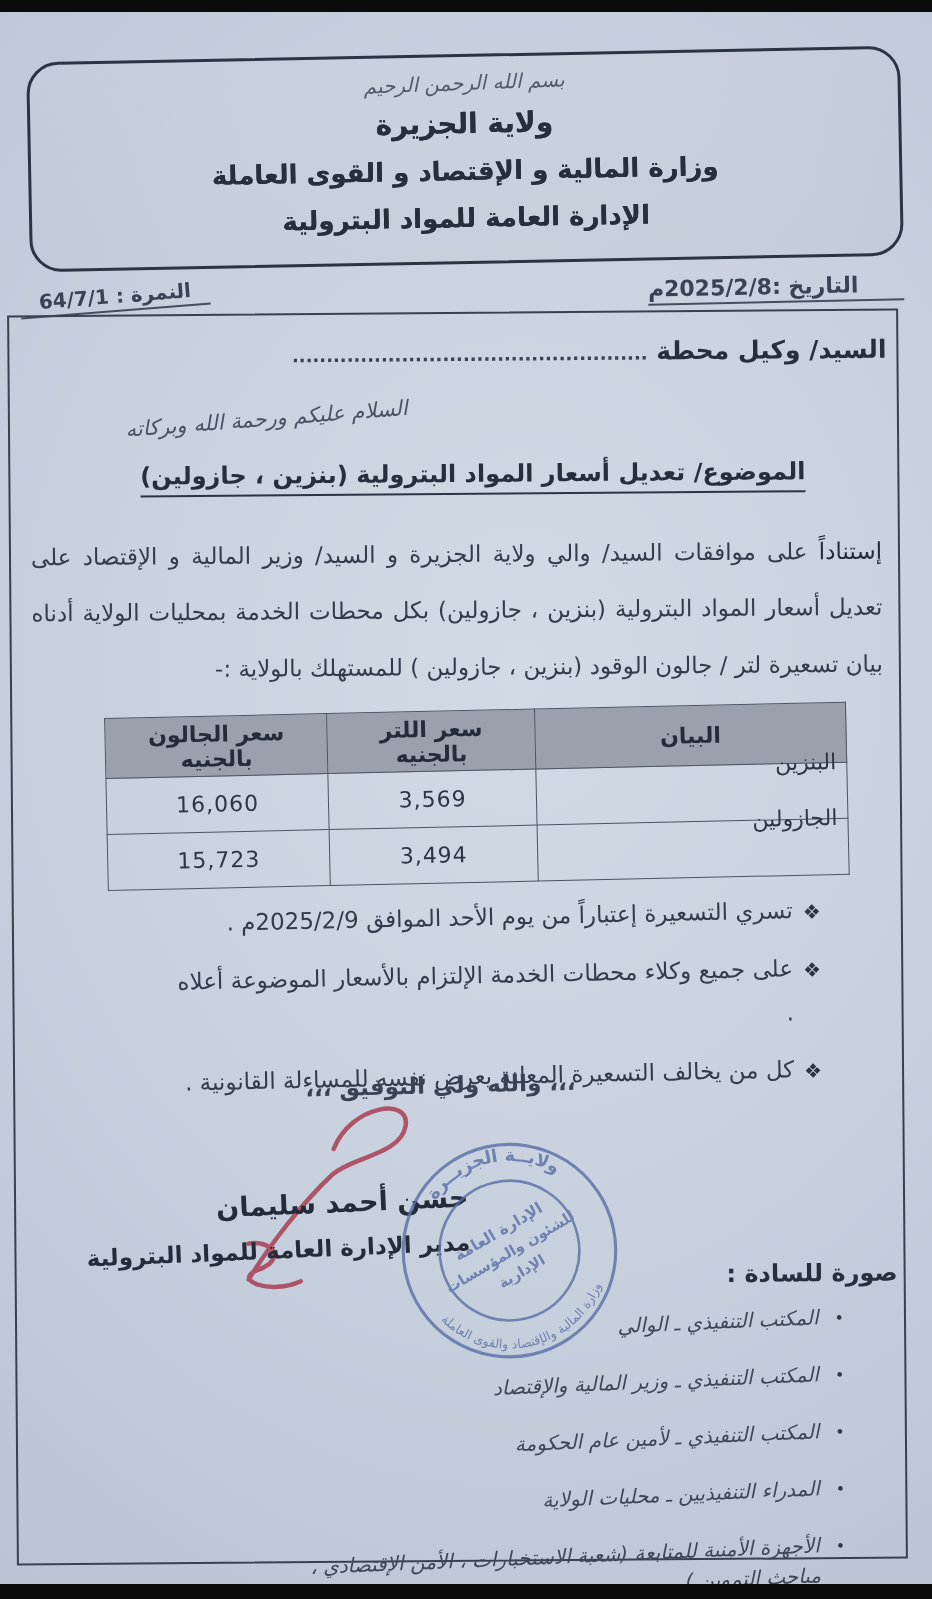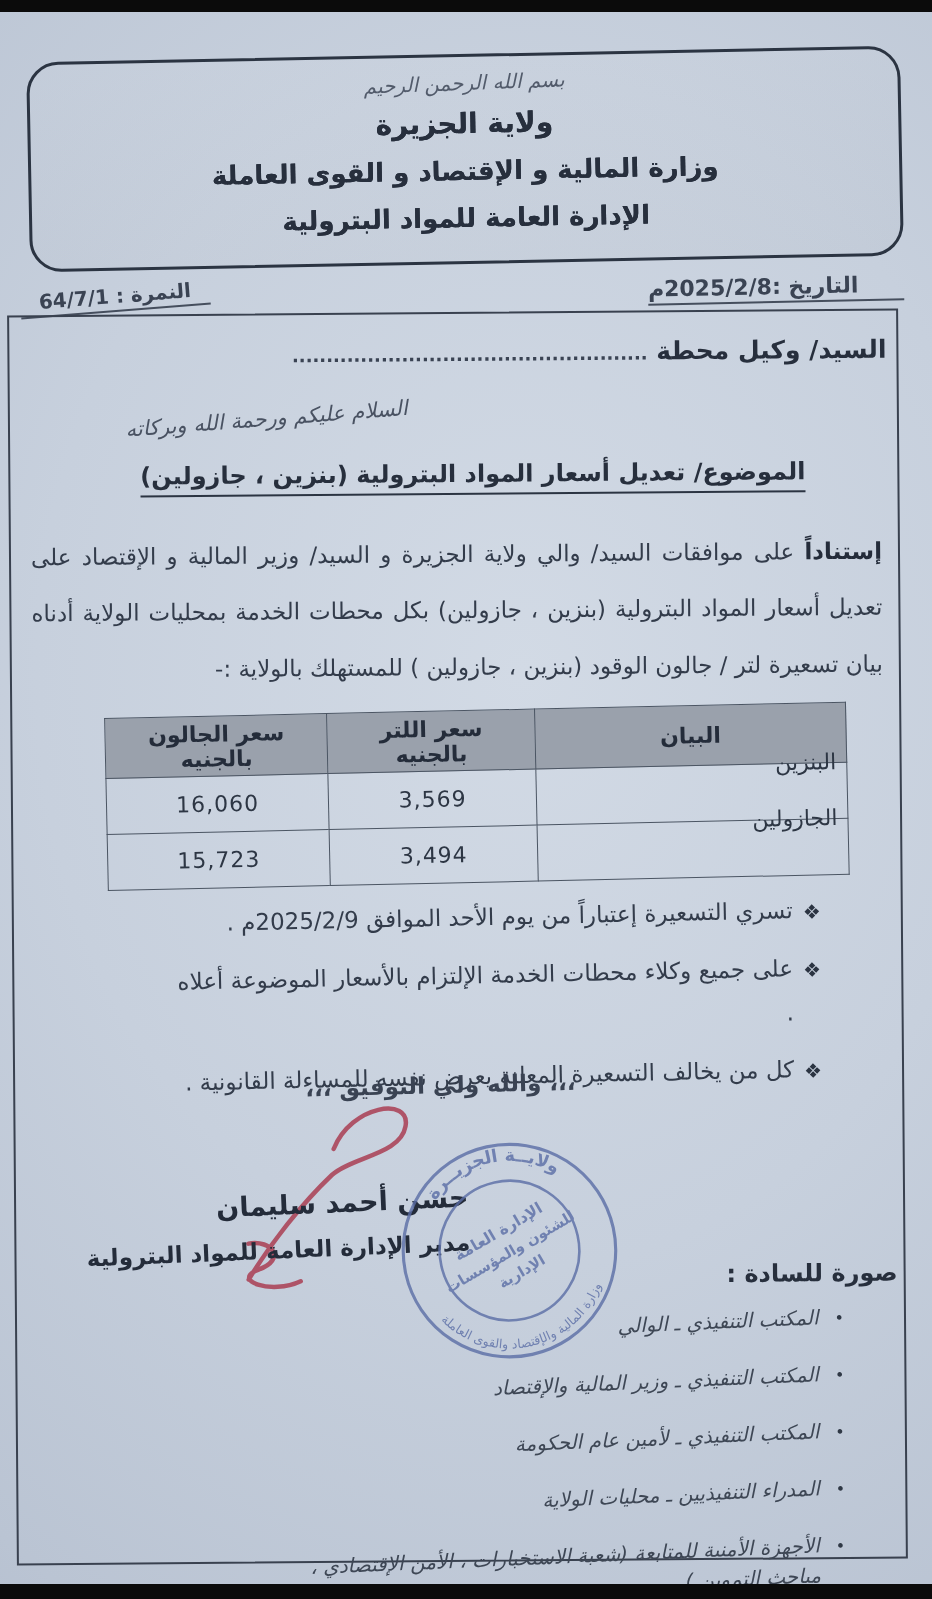--- a/index.html
+++ b/index.html
@@ -69,21 +69,21 @@
   }
   .subject{
     position:absolute; right:92px; top:146px;
     font-size:24px; font-weight:bold; color:#272f3d;
     border-bottom:2.5px solid #2b3442; padding-bottom:5px; white-space:nowrap;
   }
   .bodytext{
     position:absolute; right:16px; left:20px; top:212px;
     font-size:23px; line-height:2.45; color:#333c4b; text-align:justify;
   }
-  .bodytext .lead{ font-weight:bold; color:#242c3a; }
+  .bodytext .lead{ font-weight:normal; color:#242c3a; }
 
   
   .pricetable{
     position:absolute; left:93px; top:396px; width:742px;
     border-collapse:collapse; direction:rtl;
     transform:rotate(-0.8deg);
   }
   .pricetable th, .pricetable td{
     border:1.8px solid #4b5563;
   }

